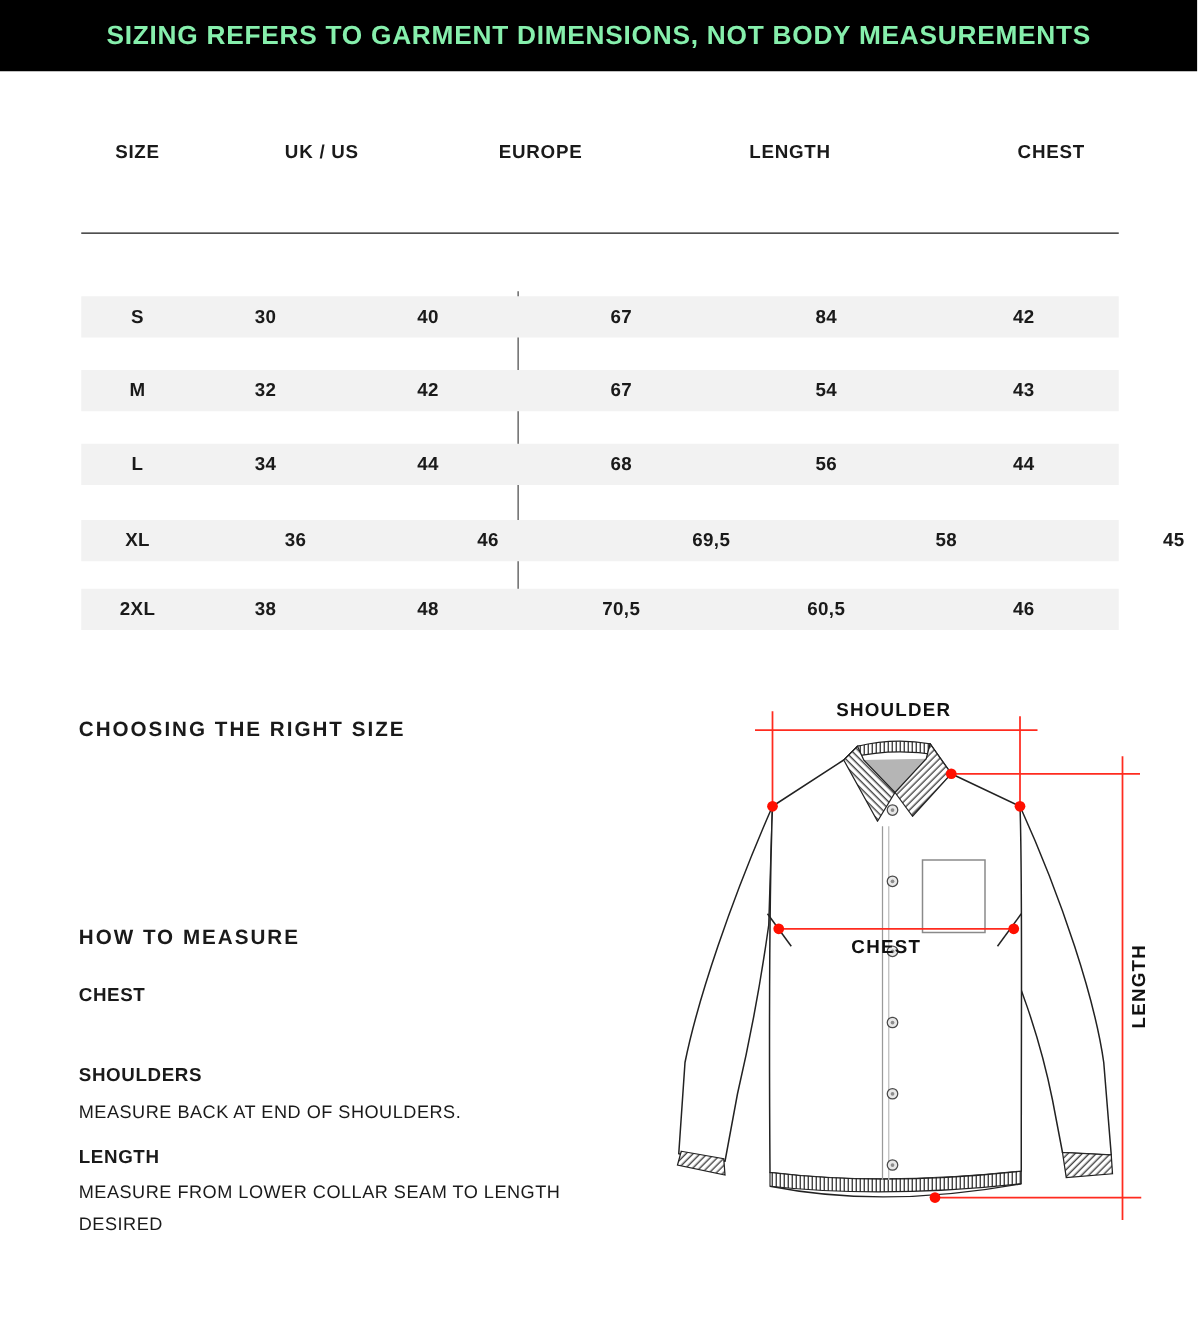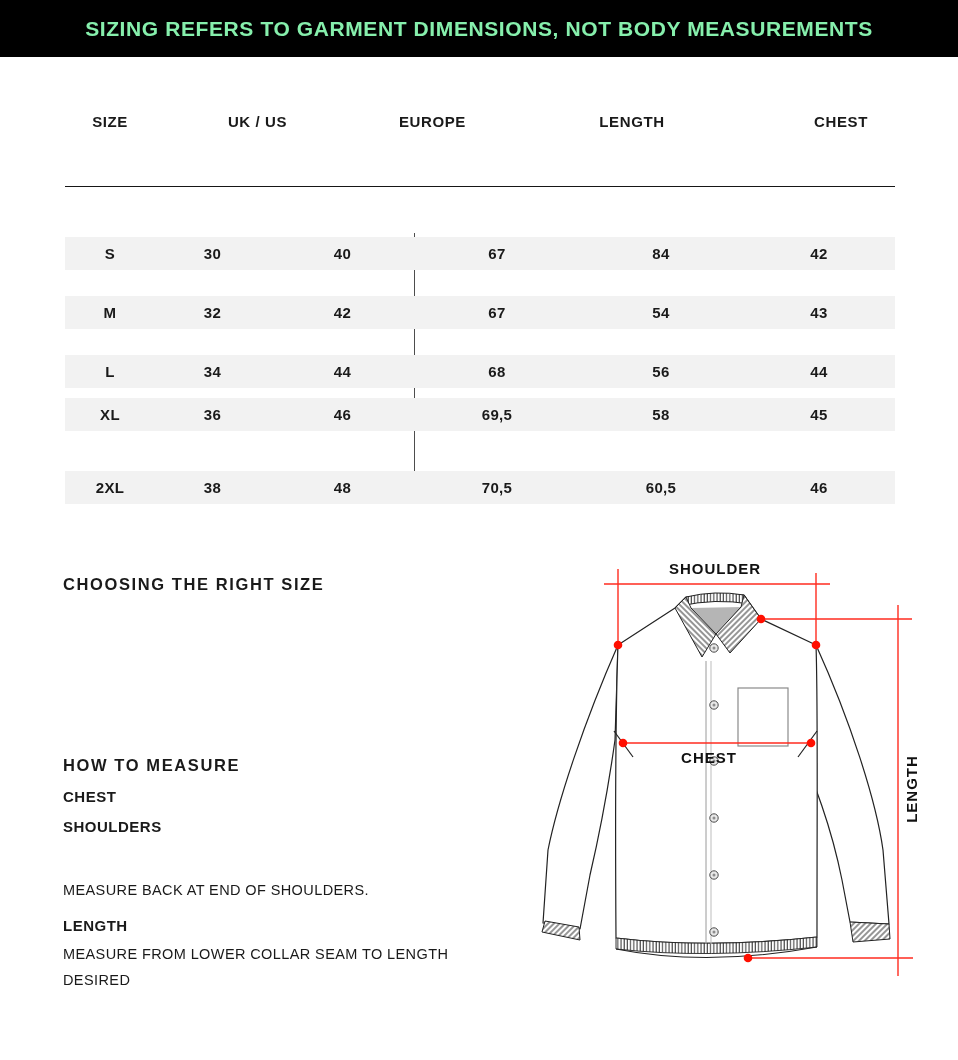--- a/index.html
+++ b/index.html
@@ -15,32 +15,32 @@
   
   .size-table { position:absolute; left:65px; top:110px; width:830px; height:400px; }
   .tgrid { display:grid; grid-template-columns:90px 115px 145px 164px 164px 152px; width:830px; }
   .thead { position:absolute; left:0; top:3px;gap:45px; }
   .thead span { text-align:center; font-weight:700; font-size:15px; letter-spacing:0.6px; }
   .header-rule { position:absolute; left:0; top:76px; width:830px; height:1px; background:#161616; }
   .col-divider { position:absolute; left:349px; top:123px; width:1px; height:268px; background:#4d4d4d; }
   .trow { position:absolute; left:0; height:33px; background:#f2f2f2; align-items:center; }
   .trow span { text-align:center; font-weight:600; font-size:15px; letter-spacing:0.3px; }
   .trow.r0 { top:127px; } .trow.r1 { top:186px; } .trow.r2 { top:245px; }
-  .trow.r3 { top:288px; } .trow.r4 { top:361px; }
+  .trow.r3 { top:306px;gap:24px; } .trow.r4 { top:361px; }
 
   
   .lcol-heading { position:absolute; left:63px; font-weight:700; font-size:16.5px; letter-spacing:1.6px; }
   .h-choosing { top:575px; }
-  .h-how { top:741px;margin-top:15px; }
+  .h-how { top:741px; }
   .choosing-body { position:absolute; left:63px; top:620px; width:500px;
                    font-size:14.5px; line-height:27.5px; letter-spacing:0.4px; }
   .m-label { position:absolute; left:63px; font-weight:700; font-size:15px; letter-spacing:0.5px; }
   .m-desc  { position:absolute; left:63px; font-size:14.5px; letter-spacing:0.4px; line-height:26px; }
   .lbl-chest { top:788px; }  .desc-chest { top:812px; }
-  .lbl-shoulders { top:818px; } .desc-shoulders { top:877px; }
+  .lbl-shoulders { top:852px; } .desc-shoulders { top:877px; }
   .lbl-length { top:917px; } .desc-length { top:941px; width:455px; }
 
   
   .diagram { position:absolute; left:540px; top:540px; width:418px; height:480px; }
   .diagram svg { position:absolute; left:0; top:0; }
   .dlabel { position:absolute; font-weight:700; font-size:15px; letter-spacing:1px;
             text-align:center; color:#111; }
   .dlabel-shoulder { left:115px; top:20px; width:120px; }
   .dlabel-chest { left:109px; top:209px; width:120px; }
   .dlabel-length { left:333px; top:239px; width:80px; height:20px;

